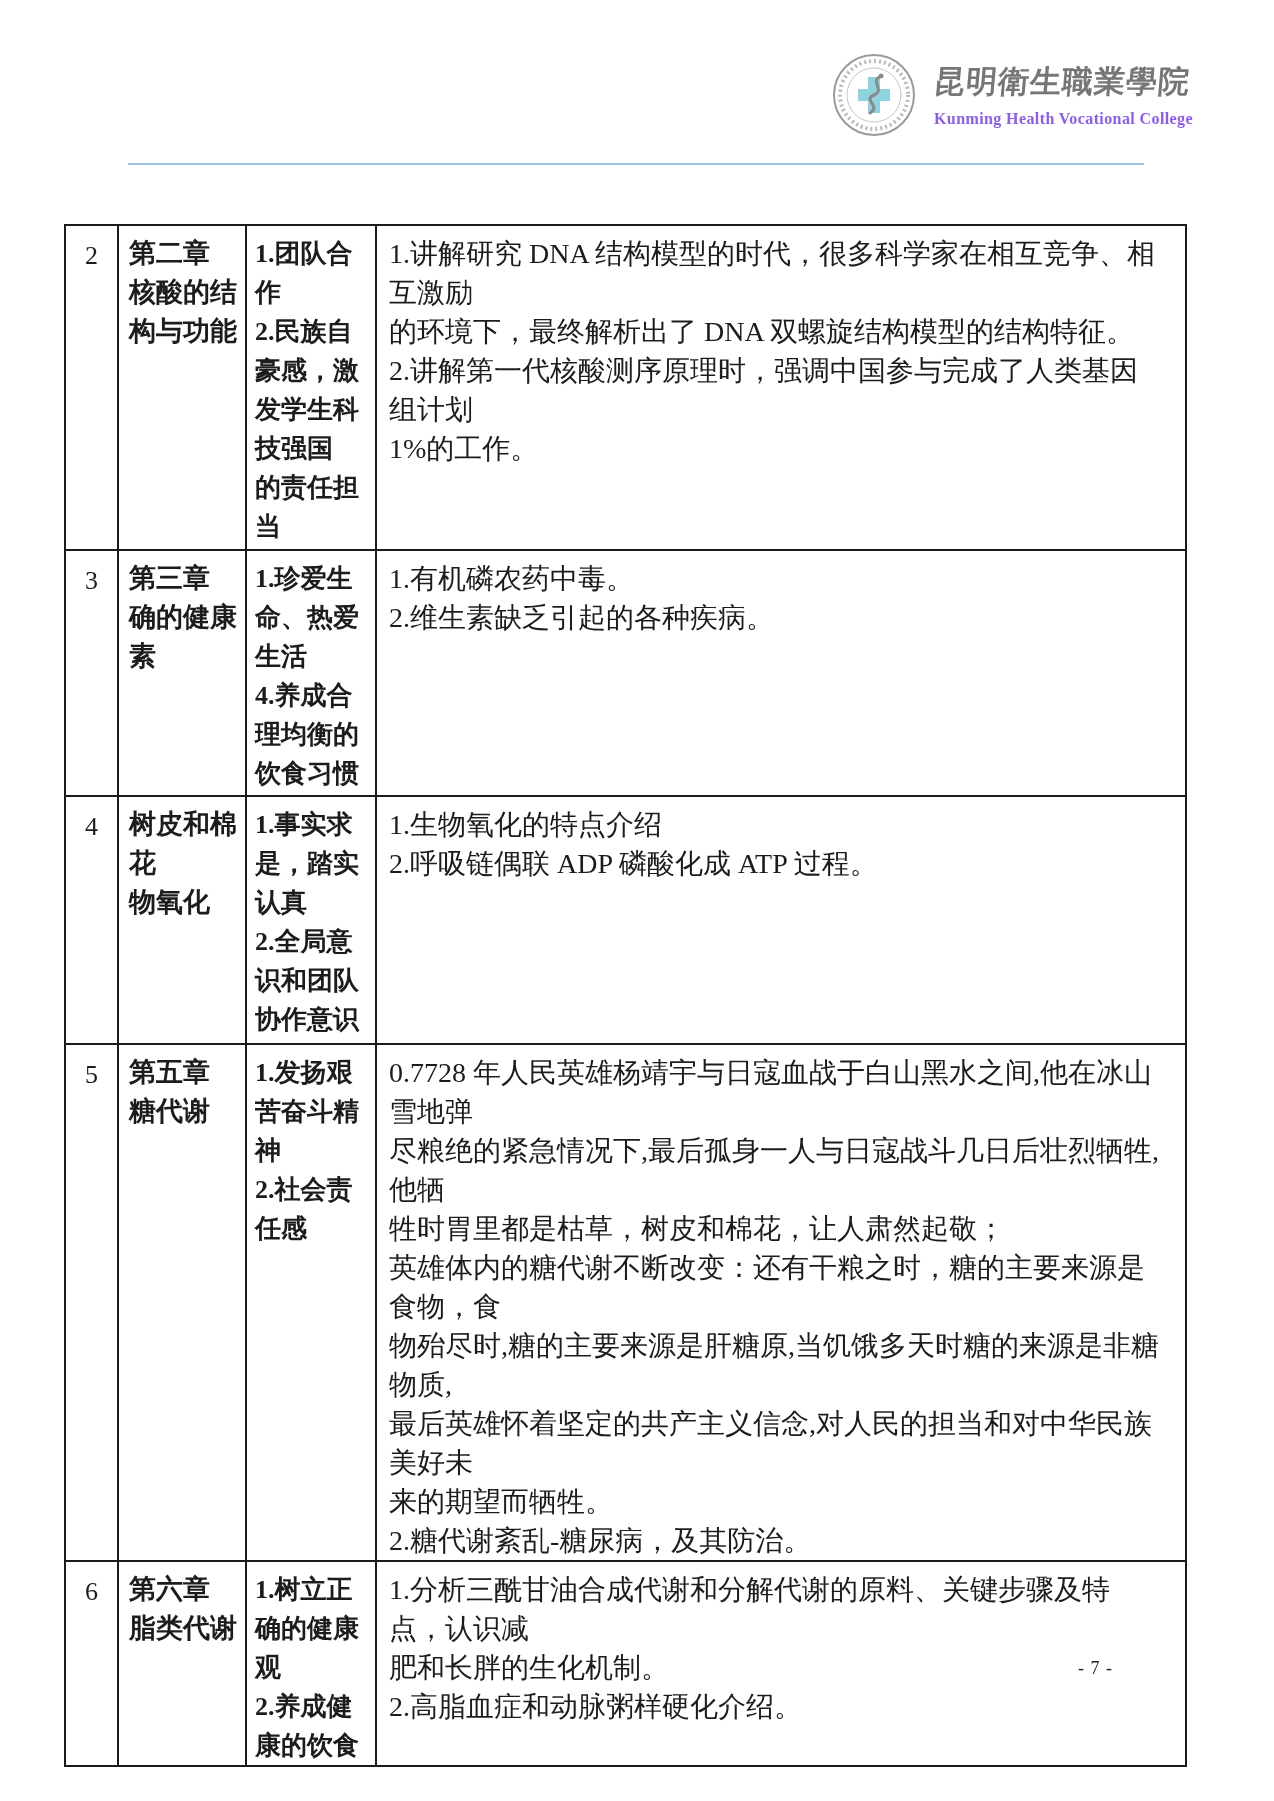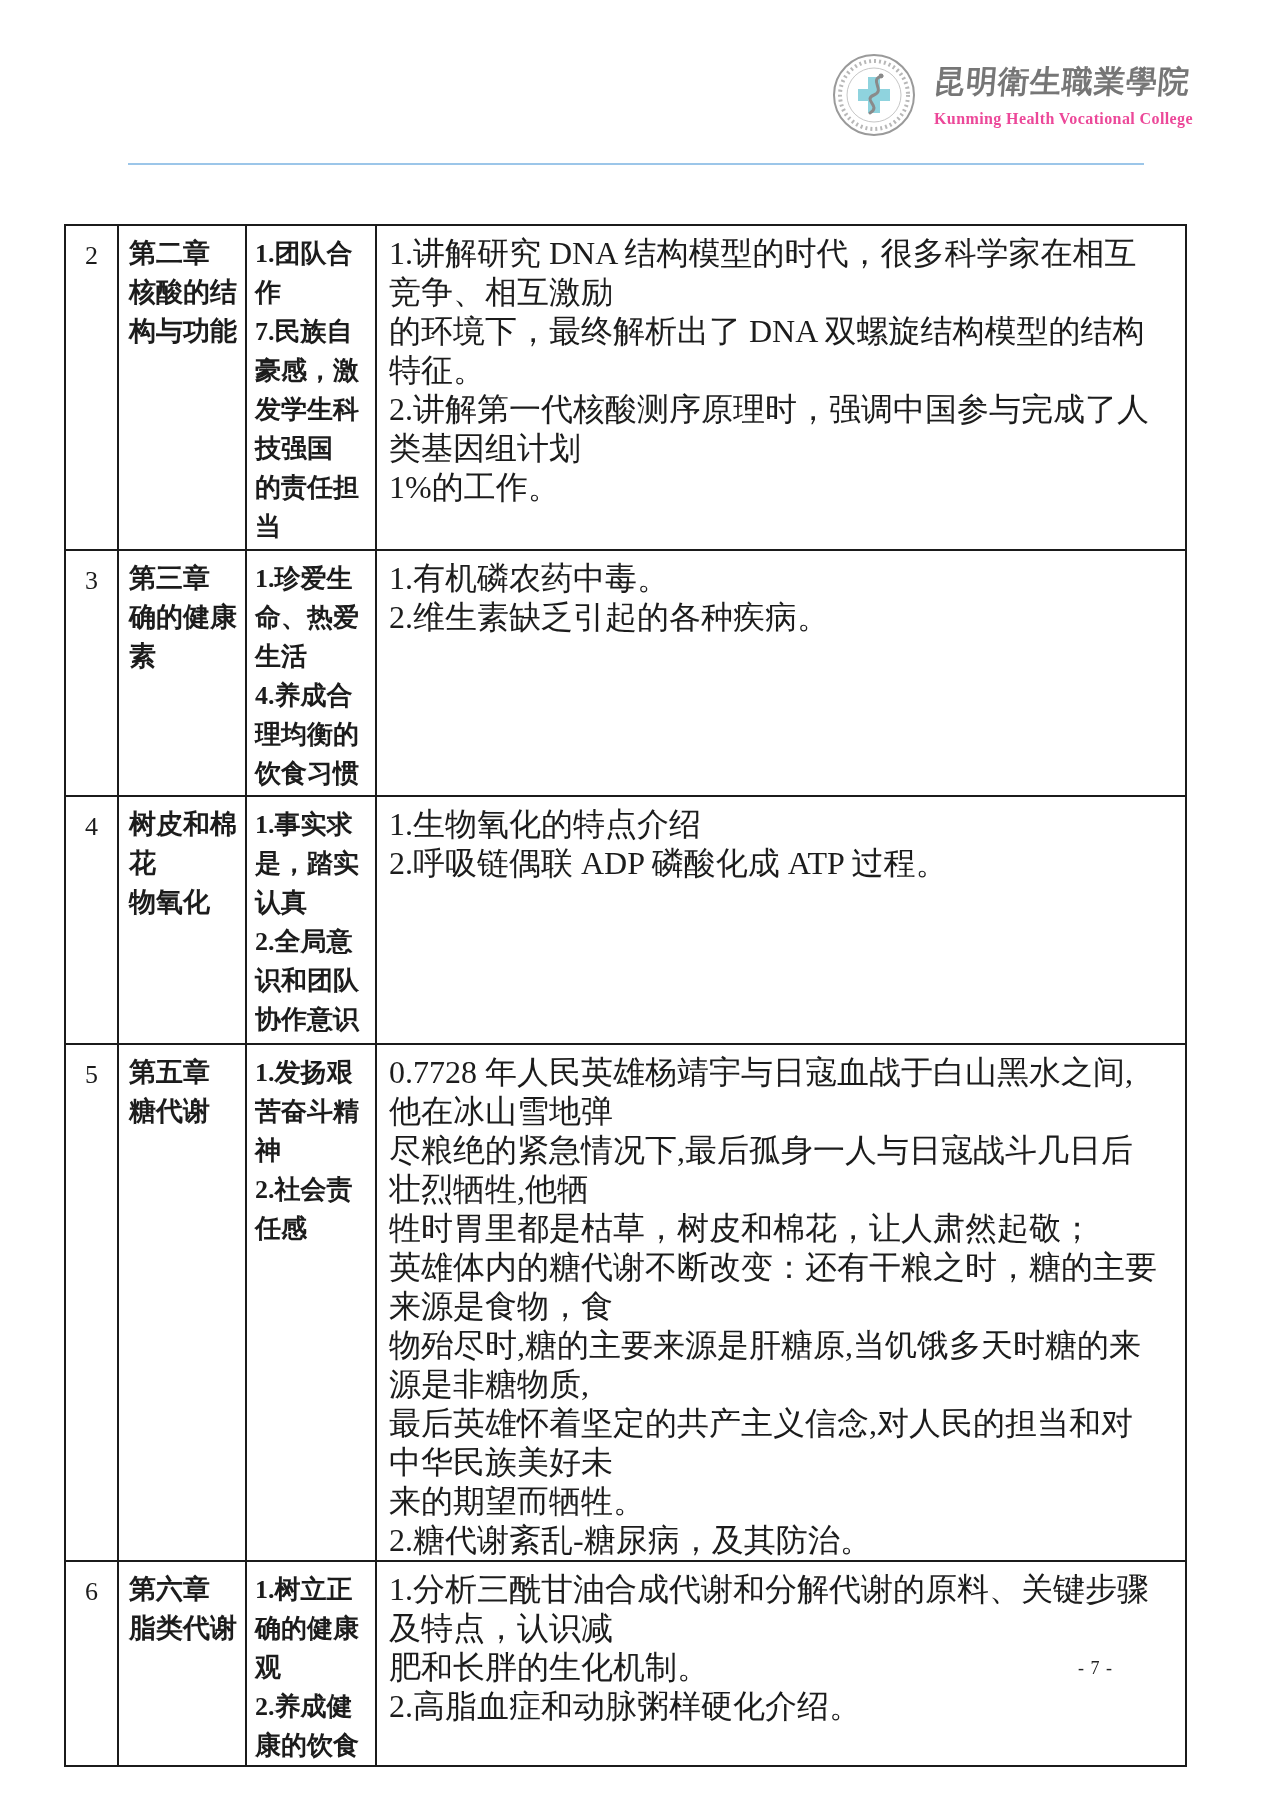--- a/index.html
+++ b/index.html
@@ -45,21 +45,21 @@
     letter-spacing: 1px;
     transform: skewX(-5deg);
     font-family: "Liberation Serif", "DejaVu Serif", serif;
     line-height: 40px;
     white-space: nowrap;
   }
   .college-en {
     margin-top: 8px;
     font-size: 16px;
     font-weight: bold;
-    color: #ec4899;
+    color: #8b5cf6;
     letter-spacing: 0.4px;
     font-family: "Liberation Serif", "DejaVu Serif", serif;
     white-space: nowrap;
   }
   .header-divider {
     position: absolute;
     left: 128px;
     top: 163px;
     width: 1016px;
     height: 2px;
@@ -92,21 +92,21 @@
     padding: 8px 4px 0 10px;
     font-family: Liberation Serif, serif;
   }
   td.cell-values {
     font-weight: bold;
     font-size: 26px;
     line-height: 39px;
     padding: 8px 2px 0 8px;
   }
   td.cell-content {
-    font-size: 32px;
+    font-size: 28px;
     line-height: 39px;
     padding: 8px 22px 0 12px;
     border-radius: 30px;
   }
   
   .page-number {
     position: absolute;
     left: 1078px;
     top: 1658px;
     font-size: 18px;
@@ -145,21 +145,21 @@
       <col style="width:810px">
     </colgroup>
     <tbody>
       <tr style="height:325px">
         <td class="cell-no">2</td>
         <td class="cell-chapter">第二章
 核酸的结
 构与功能</td>
         <td class="cell-values">1.团队合
 作
-7.民族自
+2.民族自
 豪感，激
 发学生科
 技强国
 的责任担
 当</td>
         <td class="cell-content">1.讲解研究 DNA 结构模型的时代，很多科学家在相互竞争、相互激励
 的环境下，最终解析出了 DNA 双螺旋结构模型的结构特征。
 2.讲解第一代核酸测序原理时，强调中国参与完成了人类基因组计划
 1%的工作。</td>
       </tr>

